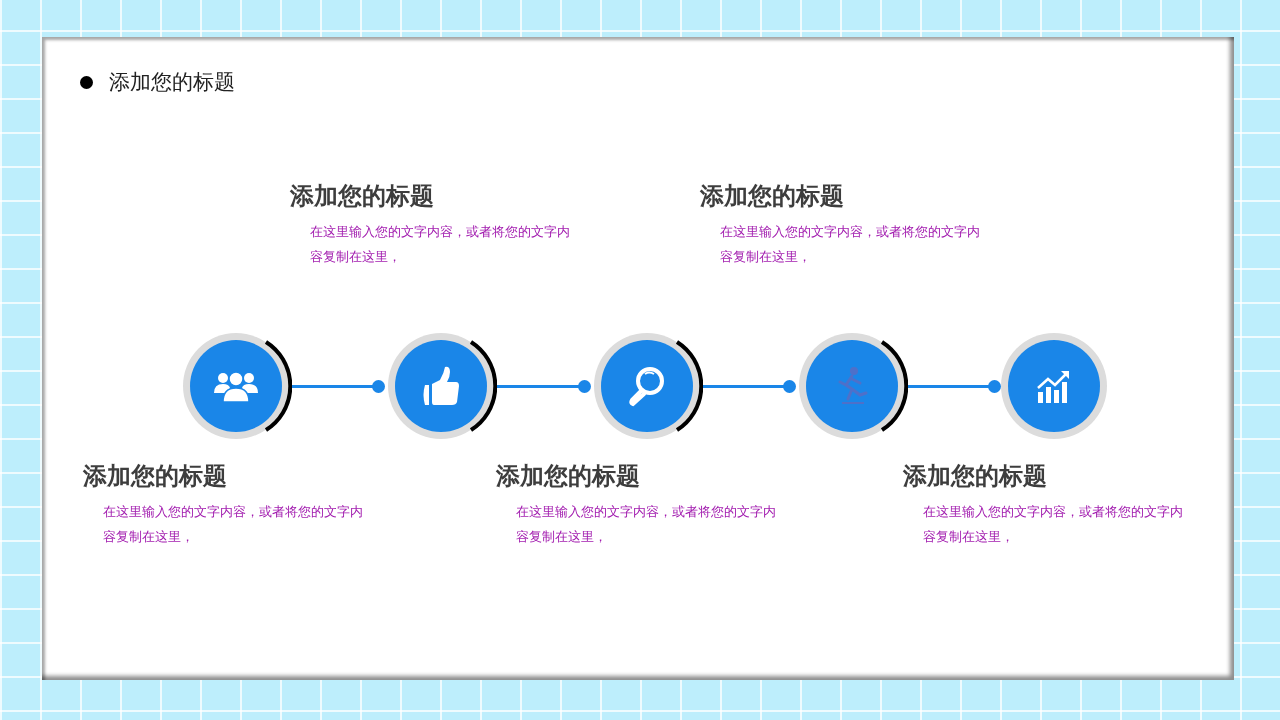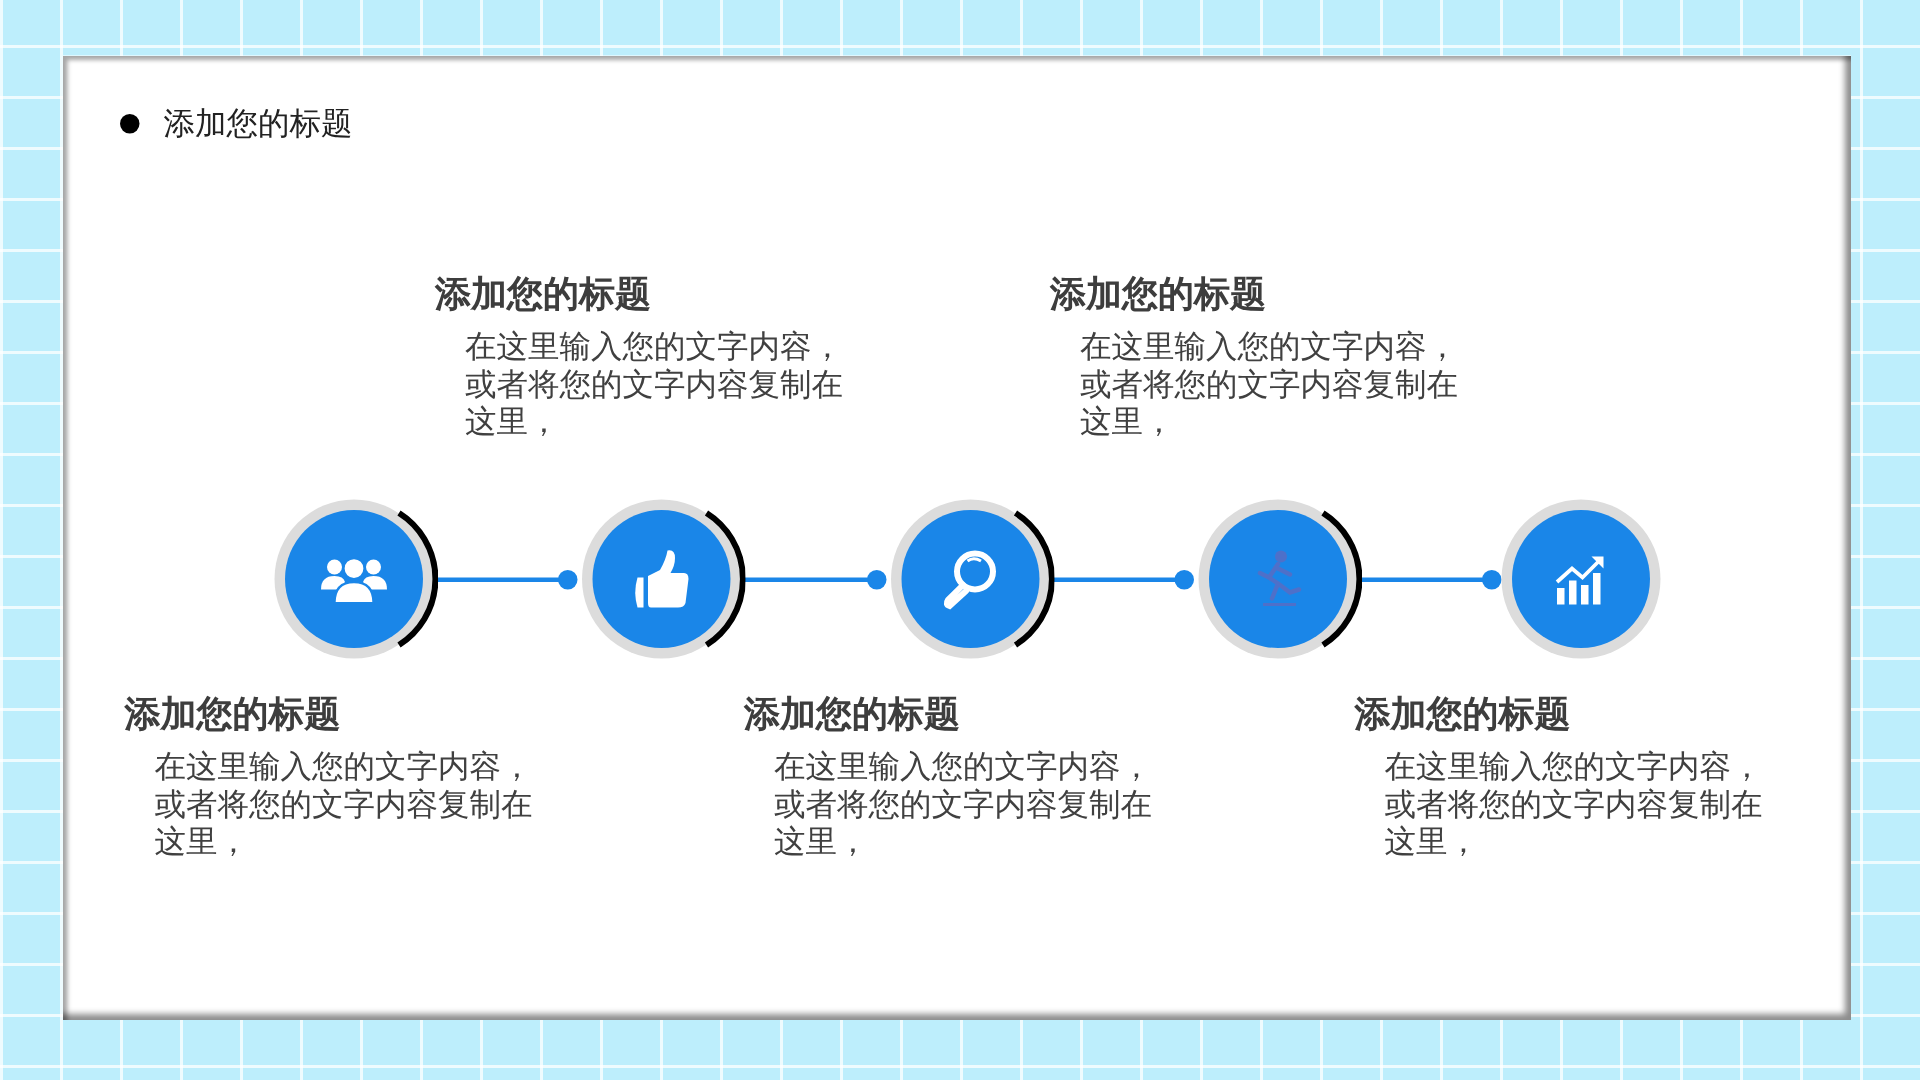--- a/index.html
+++ b/index.html
@@ -44,21 +44,21 @@
   .node .arc {
     position:absolute; left:-3px; top:-3px; width:112px; height:112px;
   }
   .block {
     position:absolute; width:300px; color:#3a3a3a;
   }
   .block .title {
     font-size:24px; font-weight:bold; color:#3d3d3d; letter-spacing:0px; line-height:30px; margin-bottom:8px;
   }
   .block .body {
-    font-size:21px; line-height:25px; color:#404040; width:260px; margin:0 auto;
+    font-size:13px; line-height:25px; color:#a21caf; width:260px; margin:0 auto;
   }
 </style>
 </head>
 <body>
 
 <div class="card"></div>
 
 <div class="heading">
   <span class="dot"></span>
   <span class="txt">添加您的标题</span>

